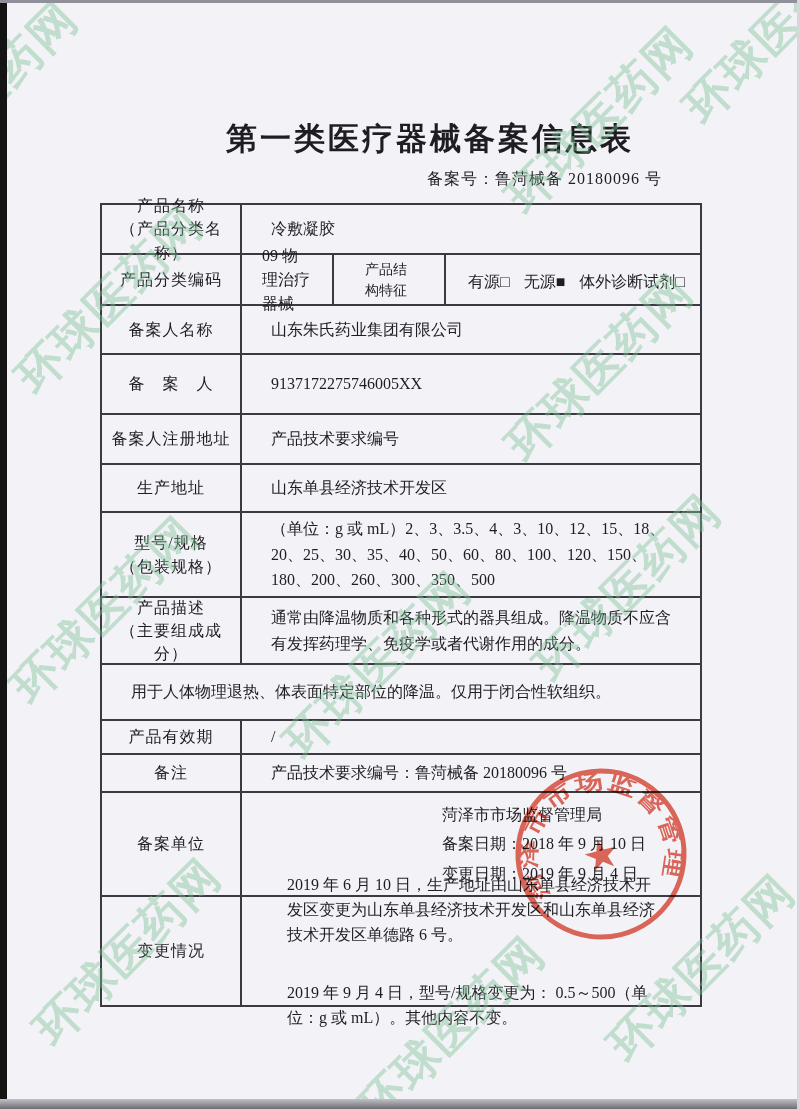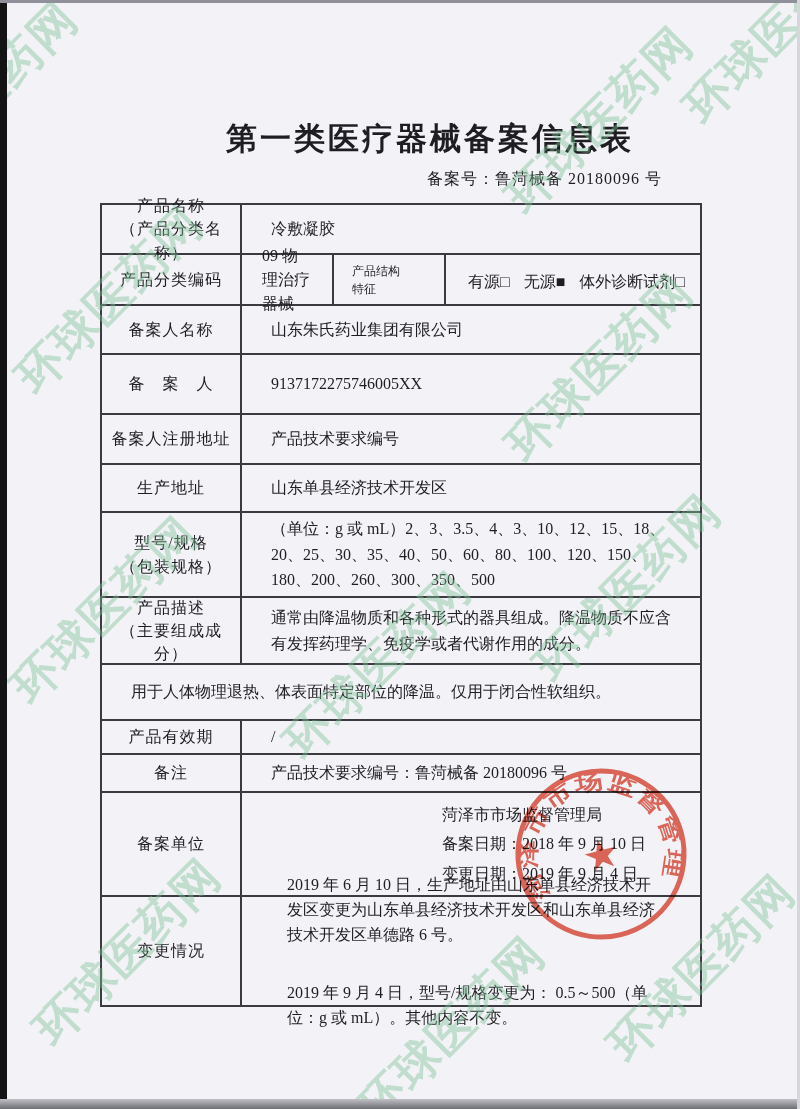--- a/index.html
+++ b/index.html
@@ -23,21 +23,21 @@
   .row{display:flex;border-bottom:2px solid #3a3a40;box-sizing:border-box}
   .row:last-child{border-bottom:none}
   .lc{width:140px;min-width:140px;border-right:2px solid #3a3a40;display:flex;flex-direction:column;
       justify-content:center;align-items:center;text-align:center;font-size:16px;letter-spacing:1px;
       padding:6px 4px;box-sizing:border-box;line-height:1.45}
   .vc{flex:1;display:flex;flex-direction:column;justify-content:center;padding:4px 29px;
       font-size:16px;box-sizing:border-box;line-height:1.6}
   .c2{width:92px;min-width:92px;border-right:2px solid #3a3a40;display:flex;align-items:center;
       padding:2px 20px;font-size:16px;box-sizing:border-box;line-height:1.5}
   .c3{width:112px;min-width:112px;border-right:2px solid #3a3a40;display:flex;align-items:center;
-      padding:2px 18px;font-size:12px;box-sizing:border-box;line-height:1.5}
+      padding:2px 31px;font-size:14px;box-sizing:border-box;line-height:1.5}
   .c3 .wrap3{display:inline-block;width:52px}
   .c4{flex:1;display:flex;align-items:center;gap:14px;padding:8px 10px 2px 22px;font-size:16px;box-sizing:border-box}
   .opt{white-space:nowrap}
   .unit-cell{padding-left:200px;line-height:1.85}
   .change-cell p{margin:16px;line-height:1.58}
 
   
   .wm{position:absolute;z-index:5;font-size:46px;font-weight:bold;white-space:nowrap;
       transform:translate(-50%,-50%) rotate(-45deg);opacity:0.42;pointer-events:none;letter-spacing:2px}
 

